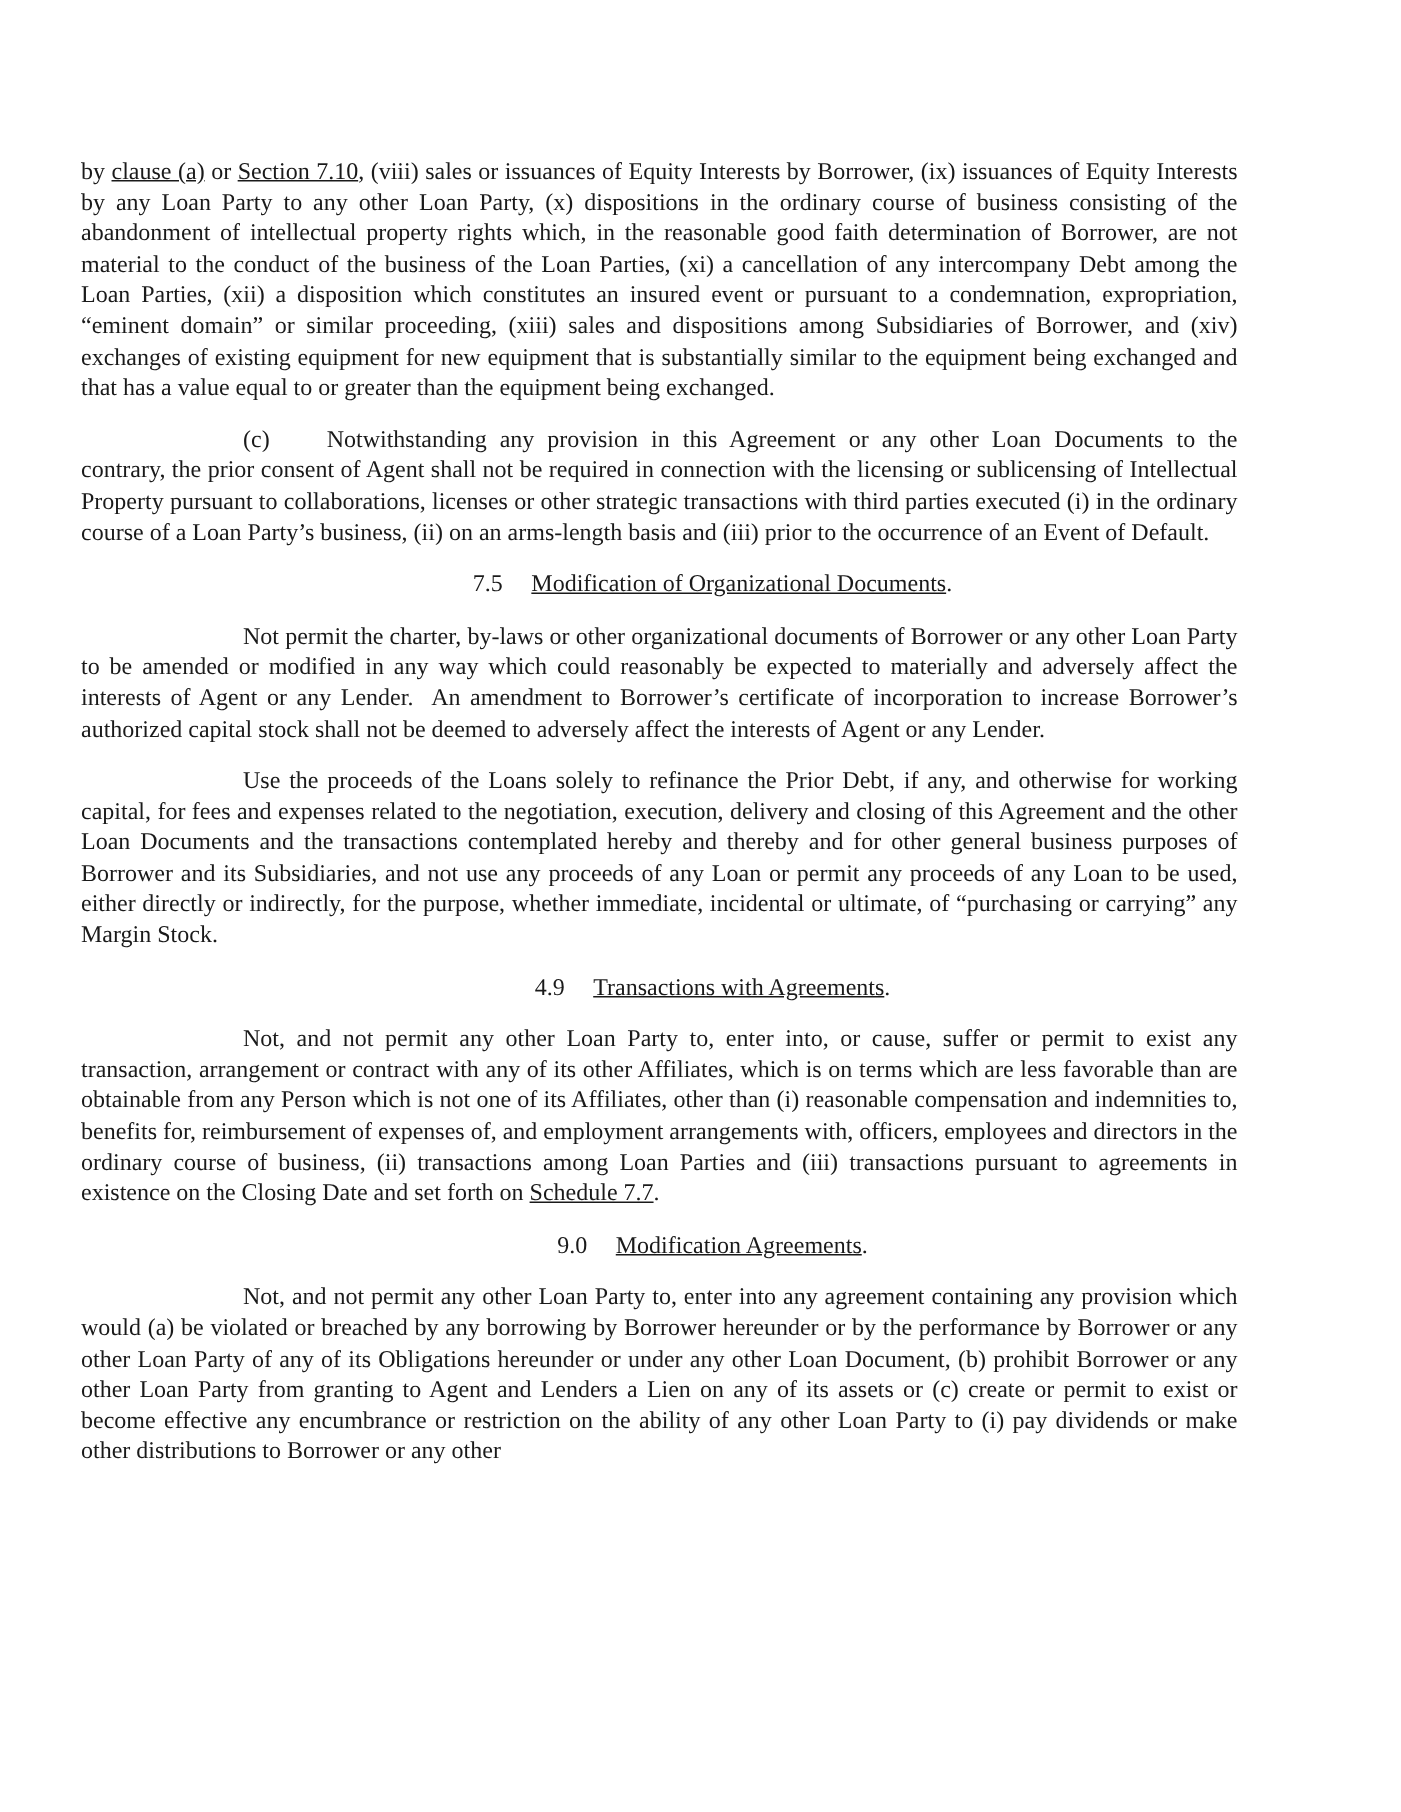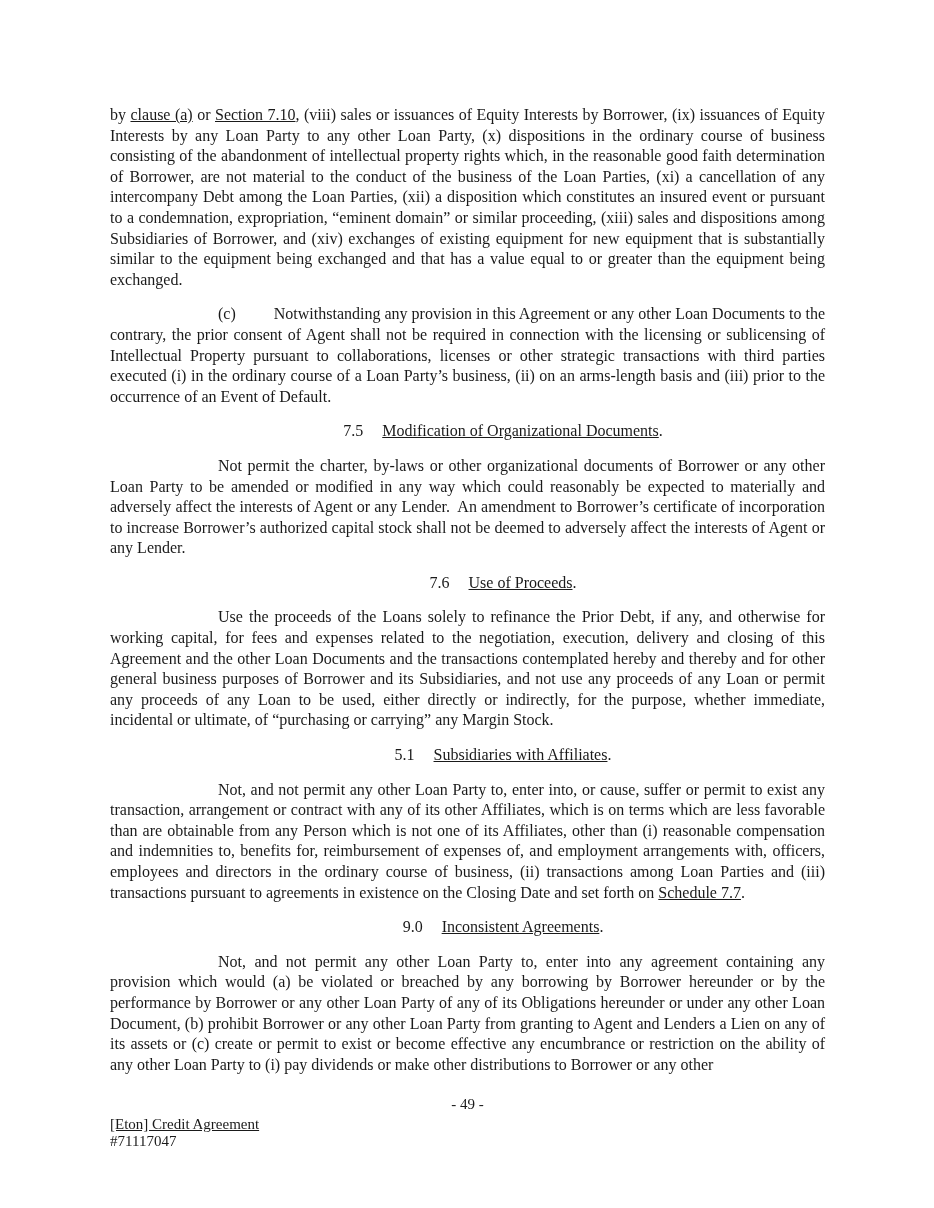--- a/index.html
+++ b/index.html
@@ -6,21 +6,21 @@
   body {
     width: 934px; height: 1208px;
     background: #ffffff;
     font-family: "Liberation Serif", "DejaVu Serif", serif;
     color: #1a1a1a;
     overflow: hidden;
   }
   .page {
     box-sizing: border-box;
     width: 934px; height: 1208px;
-    padding: 105px 109px 0 110px;
+    padding: 105px 109px 0 54px;
     background: #ffffff;
   }
   .content {
     font-size: 16px;
     line-height: 20.6px;
     text-align: justify;
   }
   p.para {
     margin: 0 0 14px 0;
     text-indent: 108px;
@@ -49,32 +49,26 @@
   <div class="content">
 
     <p class="para no-indent"><span>by </span><span class="u">clause (a)</span><span> or </span><span class="u">Section 7.10</span><span>, (viii) sales or issuances of Equity Interests by Borrower, (ix) issuances of Equity Interests by any Loan Party to any other Loan Party, (x) dispositions in the ordinary course of business consisting of the abandonment of intellectual property rights which, in the reasonable good faith determination of Borrower, are not material to the conduct of the business of the Loan Parties, (xi) a cancellation of any intercompany Debt among the Loan Parties, (xii) a disposition which constitutes an insured event or pursuant to a condemnation, expropriation, “eminent domain” or similar proceeding, (xiii) sales and dispositions among Subsidiaries of Borrower, and (xiv) exchanges of existing equipment for new equipment that is substantially similar to the equipment being exchanged and that has a value equal to or greater than the equipment being exchanged.</span></p>
 
     <p class="para"><span>(c)</span><span class="gap" style="width: 38px;"></span><span>Notwithstanding any provision in this Agreement or any other Loan Documents to the contrary, the prior consent of Agent shall not be required in connection with the licensing or sublicensing of Intellectual Property pursuant to collaborations, licenses or other strategic transactions with third parties executed (i) in the ordinary course of a Loan Party’s business, (ii) on an arms-length basis and (iii) prior to the occurrence of an Event of Default.</span></p>
 
     <div class="heading"><span class="sec-num">7.5</span><span class="u">Modification of Organizational Documents</span><span>.</span></div>
 
     <p class="para"><span>Not permit the charter, by-laws or other organizational documents of Borrower or any other Loan Party to be amended or modified in any way which could reasonably be expected to materially and adversely affect the interests of Agent or any Lender.&nbsp; An amendment to Borrower’s certificate of incorporation to increase Borrower’s authorized capital stock shall not be deemed to adversely affect the interests of Agent or any Lender.</span></p>
 
-    <div class="heading"><span class="sec-num">7.6</span><span class="u">Use of Proceeds</span><span>.</span></div>
 
     <p class="para"><span>Use the proceeds of the Loans solely to refinance the Prior Debt, if any, and otherwise for working capital, for fees and expenses related to the negotiation, execution, delivery and closing of this Agreement and the other Loan Documents and the transactions contemplated hereby and thereby and for other general business purposes of Borrower and its Subsidiaries, and not use any proceeds of any Loan or permit any proceeds of any Loan to be used, either directly or indirectly, for the purpose, whether immediate, incidental or ultimate, of “purchasing or carrying” any Margin Stock.</span></p>
 
-    <div class="heading"><span class="sec-num">5.1</span><span class="u">Subsidiaries with Affiliates</span><span>.</span></div>
+    <div class="heading"><span class="sec-num">4.9</span><span class="u">Transactions with Agreements</span><span>.</span></div>
 
     <p class="para"><span>Not, and not permit any other Loan Party to, enter into, or cause, suffer or permit to exist any transaction, arrangement or contract with any of its other Affiliates, which is on terms which are less favorable than are obtainable from any Person which is not one of its Affiliates, other than (i) reasonable compensation and indemnities to, benefits for, reimbursement of expenses of, and employment arrangements with, officers, employees and directors in the ordinary course of business, (ii) transactions among Loan Parties and (iii) transactions pursuant to agreements in existence on the Closing Date and set forth on </span><span class="u">Schedule 7.7</span><span>.</span></p>
 
-    <div class="heading"><span class="sec-num">9.0</span><span class="u">Inconsistent Agreements</span><span>.</span></div>
+    <div class="heading"><span class="sec-num">9.0</span><span class="u">Modification Agreements</span><span>.</span></div>
 
     <p class="para"><span>Not, and not permit any other Loan Party to, enter into any agreement containing any provision which would (a) be violated or breached by any borrowing by Borrower hereunder or by the performance by Borrower or any other Loan Party of any of its Obligations hereunder or under any other Loan Document, (b) prohibit Borrower or any other Loan Party from granting to Agent and Lenders a Lien on any of its assets or (c) create or permit to exist or become effective any encumbrance or restriction on the ability of any other Loan Party to (i) pay dividends or make other distributions to Borrower or any other</span></p>
 
   </div>
 
-  <div class="footer">
-    <div class="page-num">- 49 -</div>
-    <div class="u">[Eton] Credit Agreement</div>
-    <div>#71117047</div>
-  </div>
 </div>
 
 </body></html>

